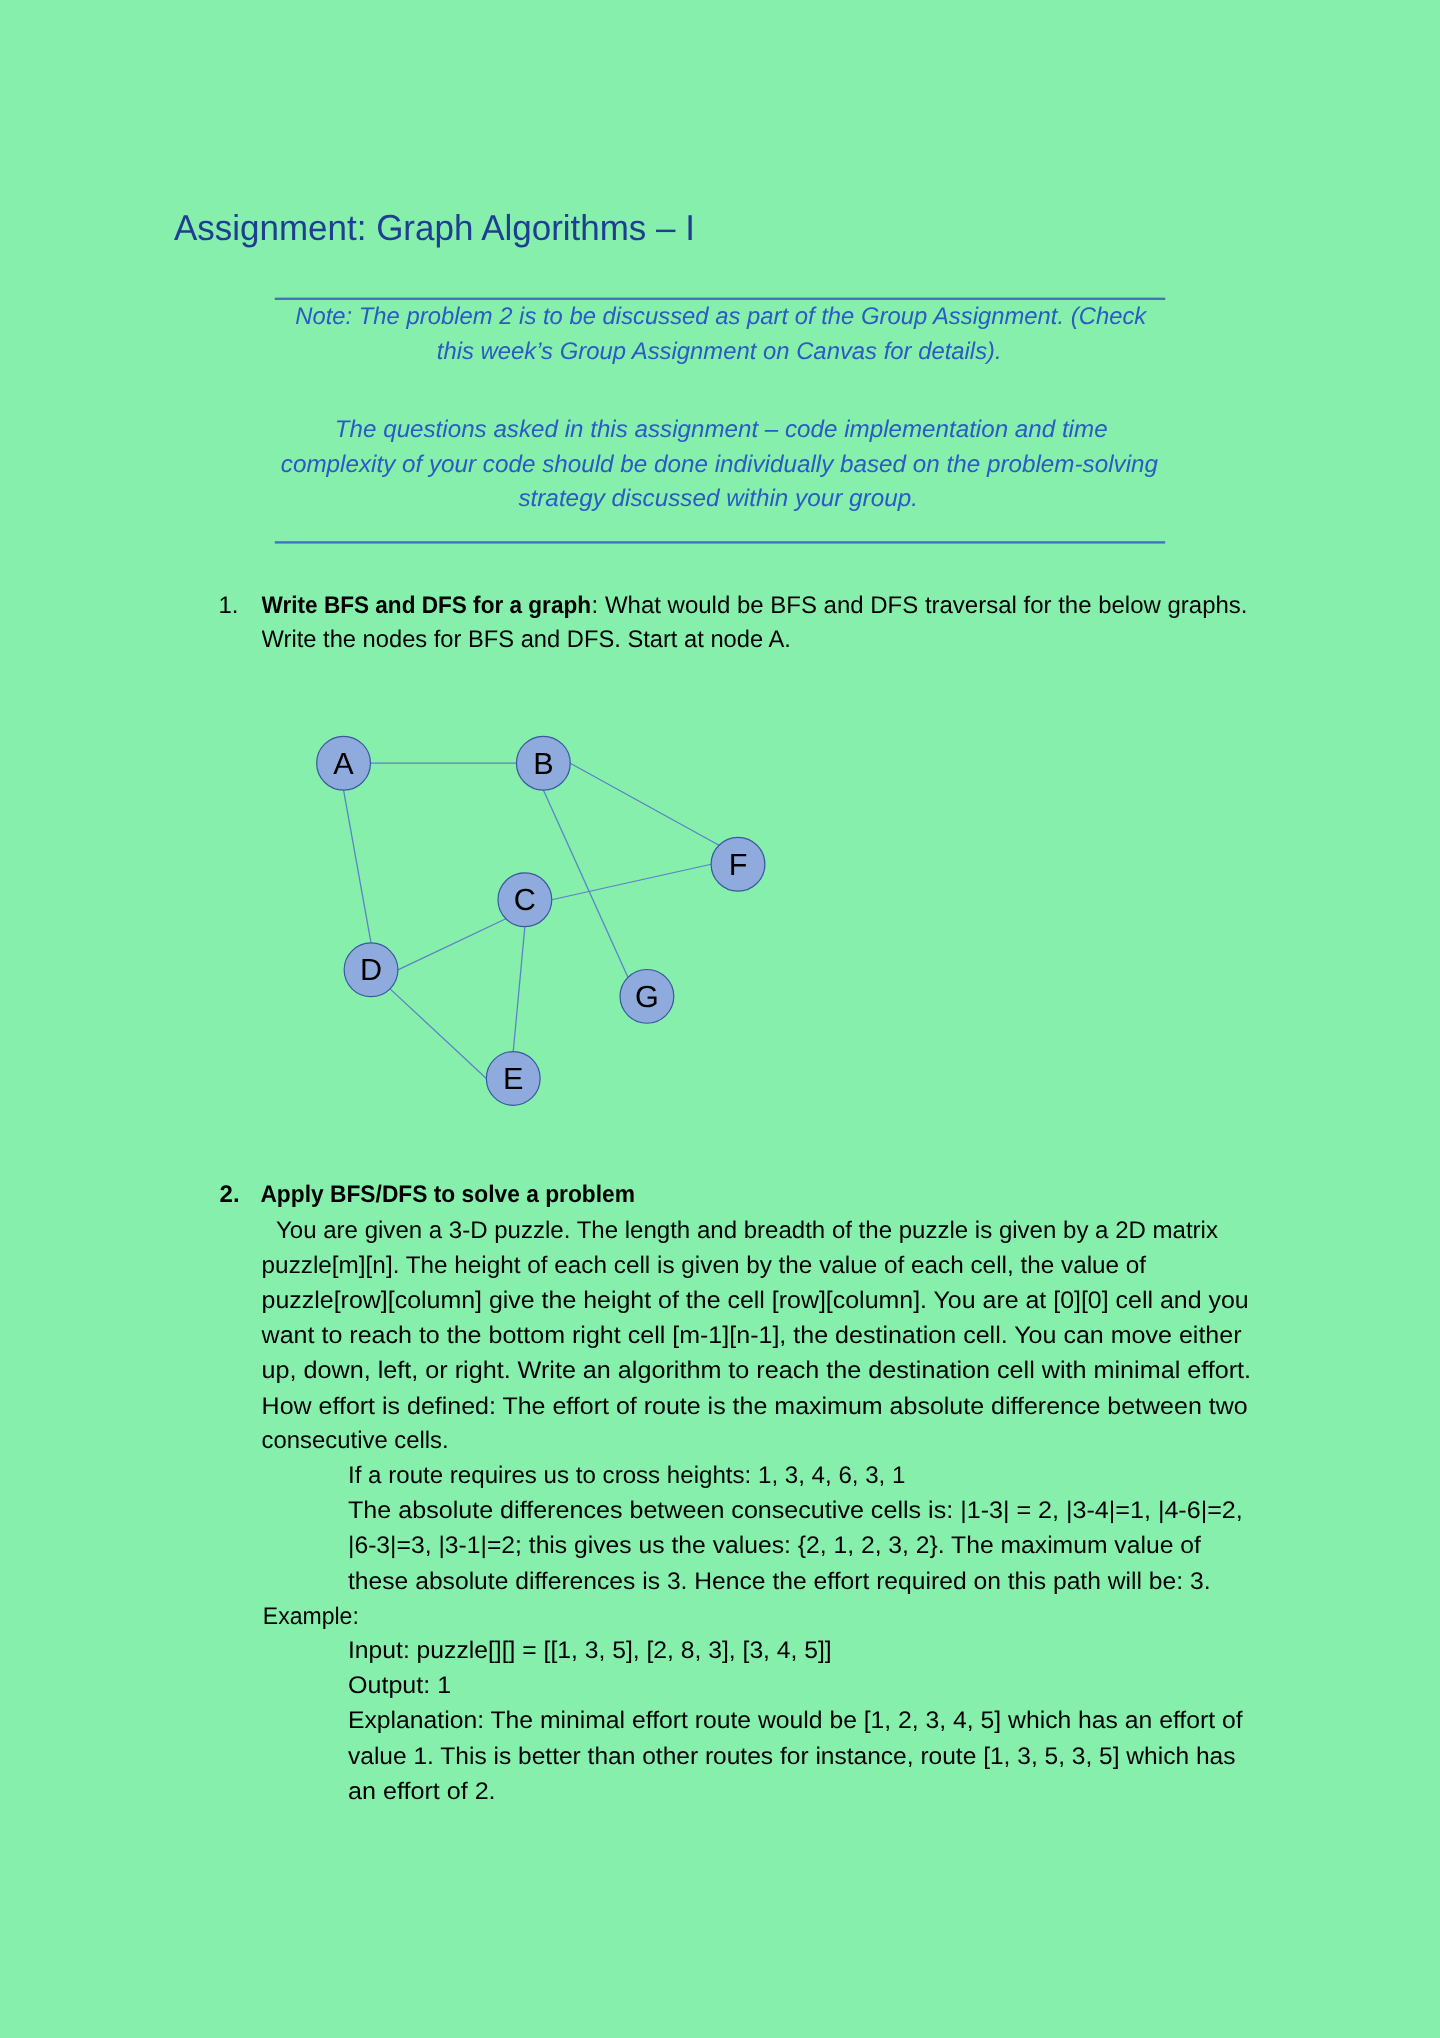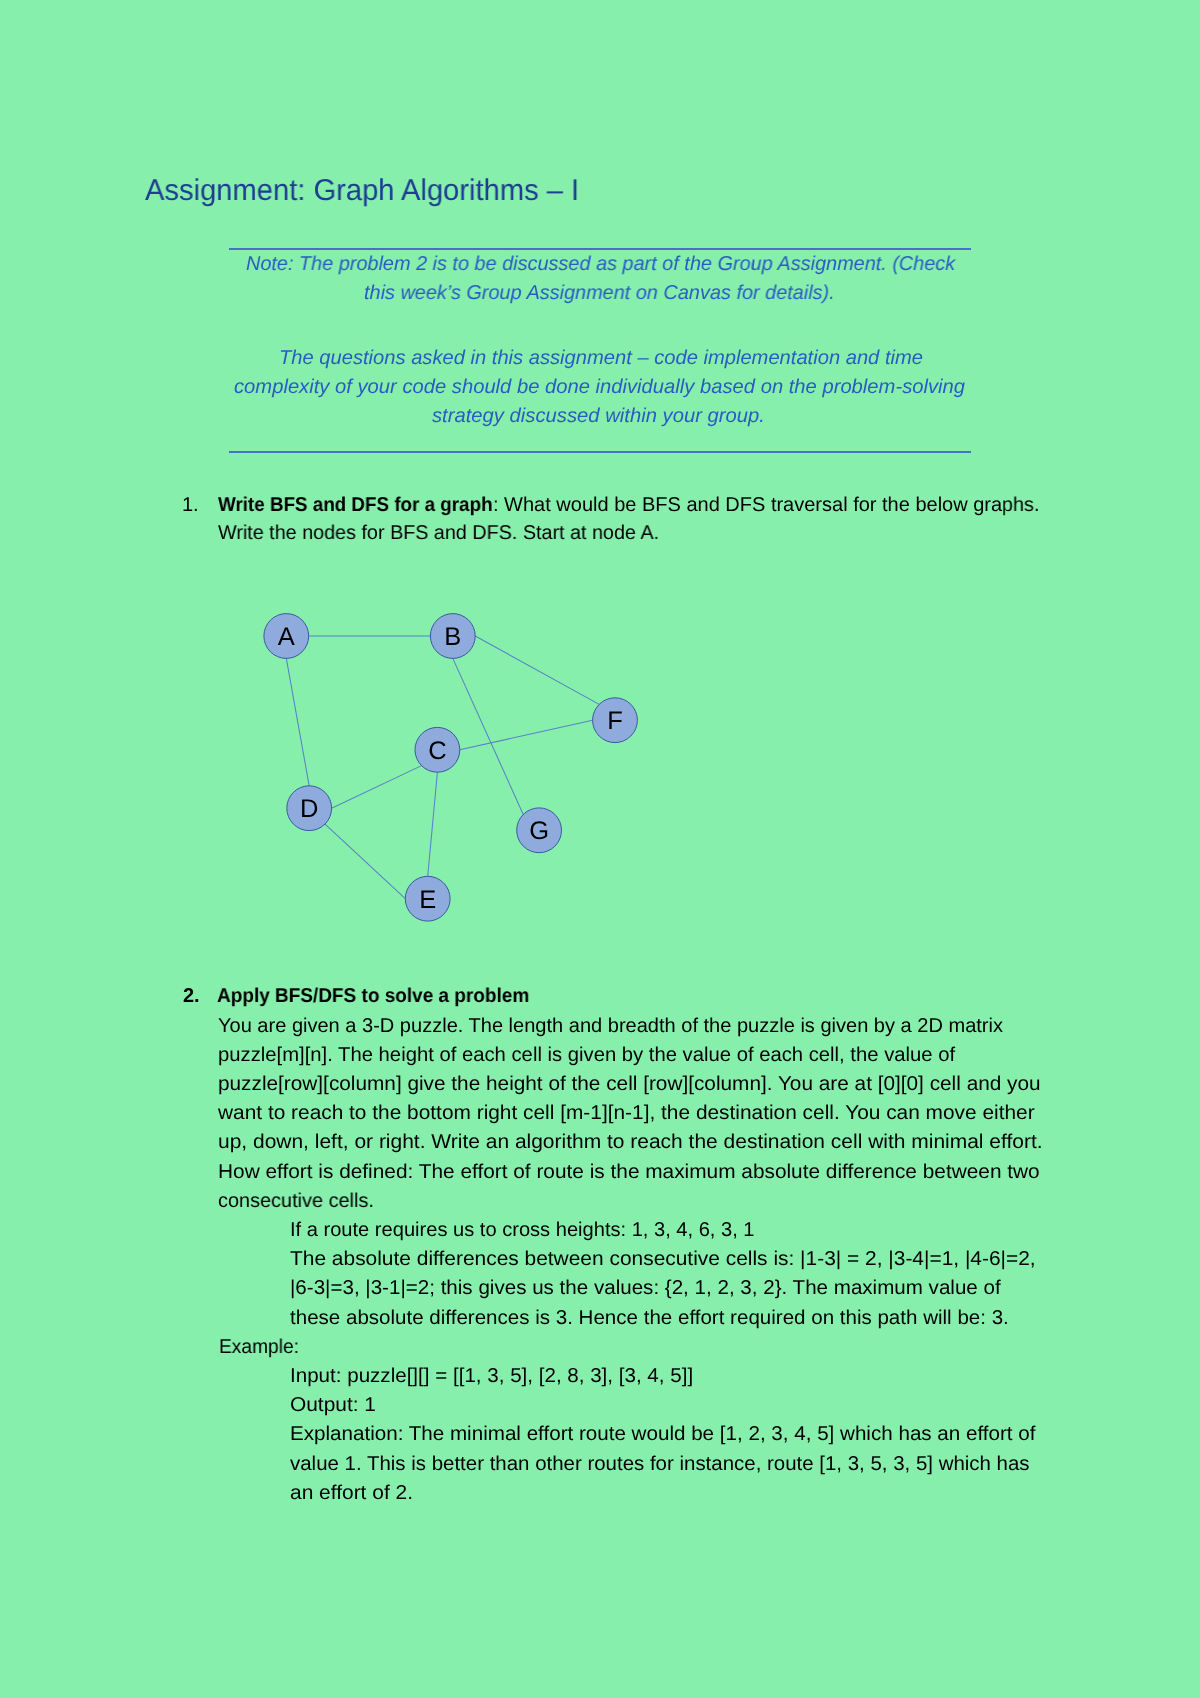--- a/index.html
+++ b/index.html
@@ -31,21 +31,21 @@
       <div class="note-ln" style="left: 278.9px; top: 348.066px; color: rgb(42, 91, 196); transform: scale3d(1.0074, 1, 1);">The questions asked in this assignment – code implementation and time</div>
       <div class="note-ln" style="left: 234.3px; top: 377.316px; color: rgb(42, 91, 196); transform: scale3d(1.01, 1, 1);">complexity of your code should be done individually based on the problem-solving</div>
       <div class="note-ln" style="left: 431.9px; top: 406.316px; color: rgb(42, 91, 196); transform: scale3d(1.0117, 1, 1);">strategy discussed within your group.</div>
     </div>
   <div id="list-host">
       <div class="ln" style="left: 182.4px; top: 494.566px; font-weight: normal; transform: translateZ(0px);">1.</div>
       <div class="ln" style="left: 218.3px; top: 494.566px; white-space: pre; position: absolute;"><span style="font-weight: bold; display: inline-block; transform-origin: 0px 0px; will-change: transform; transform: scale3d(0.9405, 1, 1); white-space: pre; position: absolute; left: 0px;">Write BFS and DFS for a graph</span><span style="font-weight: normal; display: inline-block; transform-origin: 0px 0px; will-change: transform; transform: scale3d(0.9994, 1, 1); white-space: pre; position: absolute; left: 274.508px;">: What would be BFS and DFS traversal for the below graphs.</span></div>
       <div class="ln" style="left: 218.3px; top: 522.866px; white-space: pre; position: absolute;"><span style="font-weight: normal; display: inline-block; transform-origin: 0px 0px; will-change: transform; transform: scale3d(0.9876, 1, 1); white-space: pre; position: absolute; left: 0px;">Write the nodes for BFS and DFS. Start at node A.</span></div>
       <div class="ln" style="left: 182.5px; top: 986.366px; font-weight: bold; transform: translateZ(0px);">2.</div>
       <div class="ln" style="left: 217.2px; top: 986.366px; white-space: pre; position: absolute;"><span style="font-weight: bold; display: inline-block; transform-origin: 0px 0px; will-change: transform; transform: scale3d(0.9491, 1, 1); white-space: pre; position: absolute; left: 0px;">Apply BFS/DFS to solve a problem</span></div>
-      <div class="ln" style="left: 218.3px; top: 1015.57px; white-space: pre; position: absolute;"><span style="font-weight: normal; display: inline-block; transform-origin: 0px 0px; will-change: transform; transform: scale3d(1.0015, 1, 1); white-space: pre; position: absolute; left: 0px;">You are given a 3-D puzzle. The length and breadth of the puzzle is given by a 2D matrix</span></div>
+      <div class="ln" style="left: 218.3px; top: 1015.57px; white-space: pre; position: absolute;"><span style="font-weight: normal; display: inline-block; transform-origin: 0px 0px; will-change: transform; transform: scale3d(1.0015, 1, 1); white-space: pre; position: absolute; left: 12px;">You are given a 3-D puzzle. The length and breadth of the puzzle is given by a 2D matrix</span></div>
       <div class="ln" style="left: 218.3px; top: 1044.77px; white-space: pre; position: absolute;"><span style="font-weight: normal; display: inline-block; transform-origin: 0px 0px; will-change: transform; transform: scale3d(1.0127, 1, 1); white-space: pre; position: absolute; left: 0px;">puzzle[m][n]. The height of each cell is given by the value of each cell, the value of</span></div>
       <div class="ln" style="left: 218.3px; top: 1073.97px; white-space: pre; position: absolute;"><span style="font-weight: normal; display: inline-block; transform-origin: 0px 0px; will-change: transform; transform: scale3d(1.0392, 1, 1); white-space: pre; position: absolute; left: 0px;">puzzle[row][column] give the height of the cell [row][column]. You are at [0][0] cell and you</span></div>
       <div class="ln" style="left: 218.3px; top: 1103.17px; white-space: pre; position: absolute;"><span style="font-weight: normal; display: inline-block; transform-origin: 0px 0px; will-change: transform; transform: scale3d(1.0434, 1, 1); white-space: pre; position: absolute; left: 0px;">want to reach to the bottom right cell [m-1][n-1], the destination cell. You can move either</span></div>
       <div class="ln" style="left: 218.3px; top: 1132.37px; white-space: pre; position: absolute;"><span style="font-weight: normal; display: inline-block; transform-origin: 0px 0px; will-change: transform; transform: scale3d(1.0487, 1, 1); white-space: pre; position: absolute; left: 0px;">up, down, left, or right. Write an algorithm to reach the destination cell with minimal effort.</span></div>
       <div class="ln" style="left: 218.3px; top: 1161.57px; white-space: pre; position: absolute;"><span style="font-weight: normal; display: inline-block; transform-origin: 0px 0px; will-change: transform; transform: scale3d(1.0415, 1, 1); white-space: pre; position: absolute; left: 0px;">How effort is defined: The effort of route is the maximum absolute difference between two</span></div>
       <div class="ln" style="left: 218.3px; top: 1190.77px; white-space: pre; position: absolute;"><span style="font-weight: normal; display: inline-block; transform-origin: 0px 0px; will-change: transform; transform: scale3d(0.9946, 1, 1); white-space: pre; position: absolute; left: 0px;">consecutive cells.</span></div>
       <div class="ln" style="left: 289.9px; top: 1219.97px; white-space: pre; position: absolute;"><span style="font-weight: normal; display: inline-block; transform-origin: 0px 0px; will-change: transform; transform: scale3d(1.0044, 1, 1); white-space: pre; position: absolute; left: 0px;">If a route requires us to cross heights: 1, 3, 4, 6, 3, 1</span></div>
       <div class="ln" style="left: 289.9px; top: 1249.17px; white-space: pre; position: absolute;"><span style="font-weight: normal; display: inline-block; transform-origin: 0px 0px; will-change: transform; transform: scale3d(1.046, 1, 1); white-space: pre; position: absolute; left: 0px;">The absolute differences between consecutive cells is: |1-3| = 2, |3-4|=1, |4-6|=2,</span></div>
       <div class="ln" style="left: 289.9px; top: 1278.37px; white-space: pre; position: absolute;"><span style="font-weight: normal; display: inline-block; transform-origin: 0px 0px; will-change: transform; transform: scale3d(1.0288, 1, 1); white-space: pre; position: absolute; left: 0px;">|6-3|=3, |3-1|=2; this gives us the values: {2, 1, 2, 3, 2}. The maximum value of</span></div>
       <div class="ln" style="left: 289.9px; top: 1307.57px; white-space: pre; position: absolute;"><span style="font-weight: normal; display: inline-block; transform-origin: 0px 0px; will-change: transform; transform: scale3d(1.0273, 1, 1); white-space: pre; position: absolute; left: 0px;">these absolute differences is 3. Hence the effort required on this path will be: 3.</span></div>

